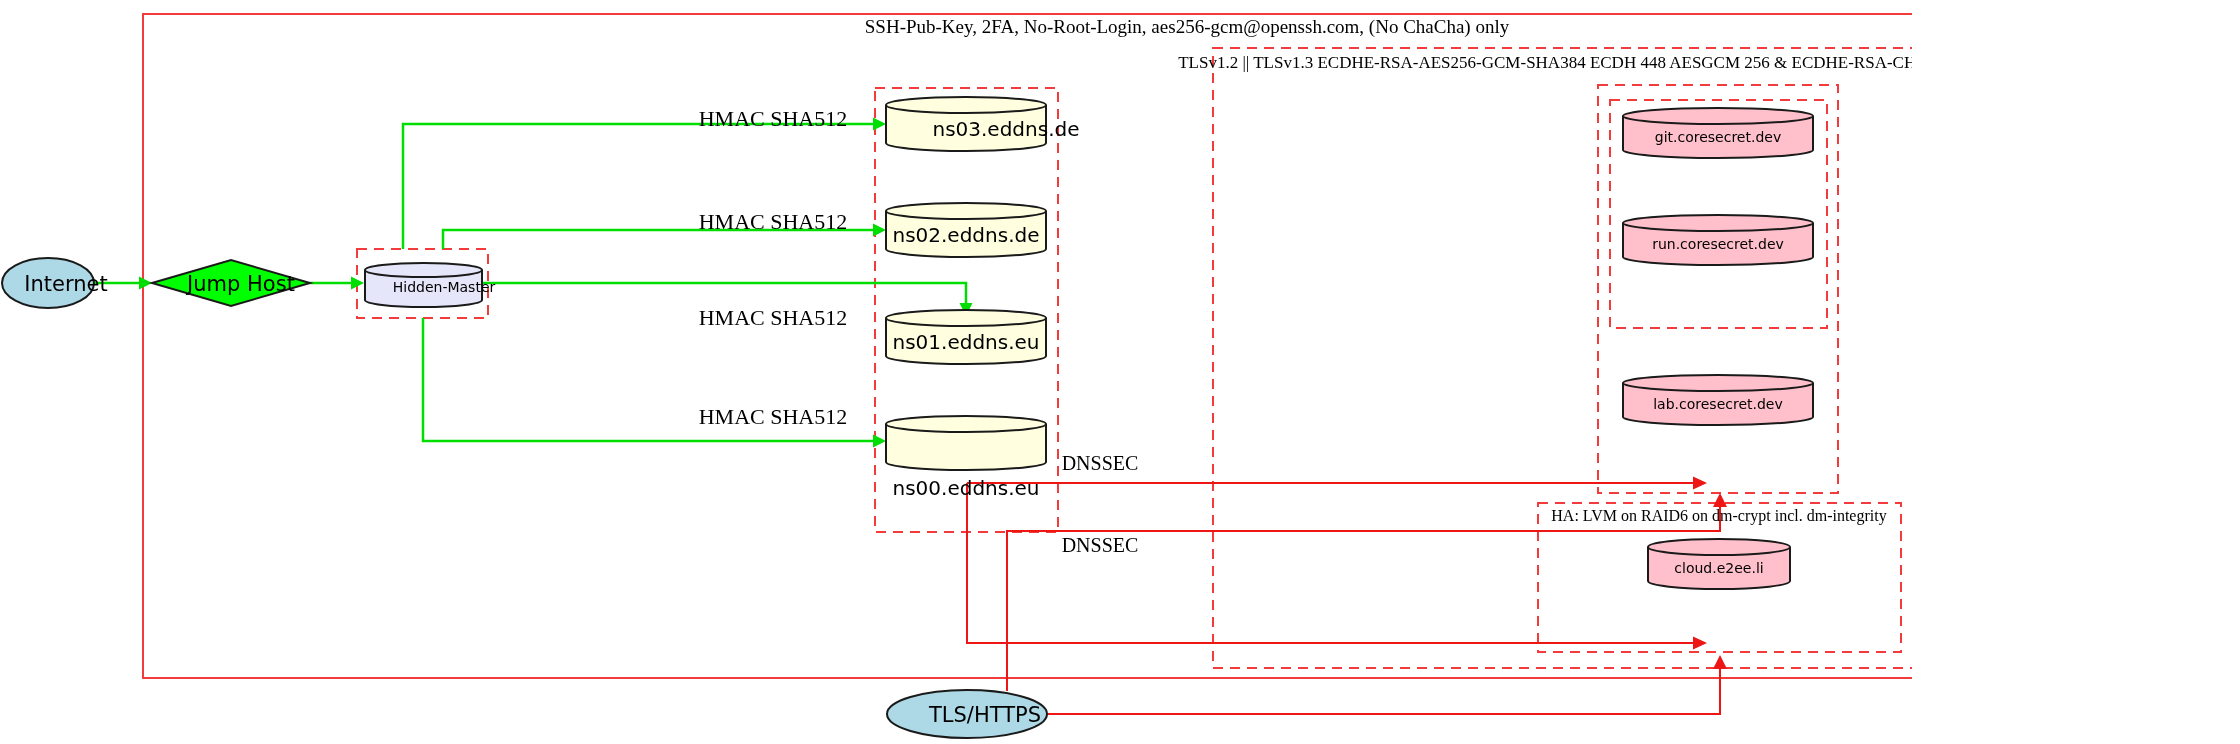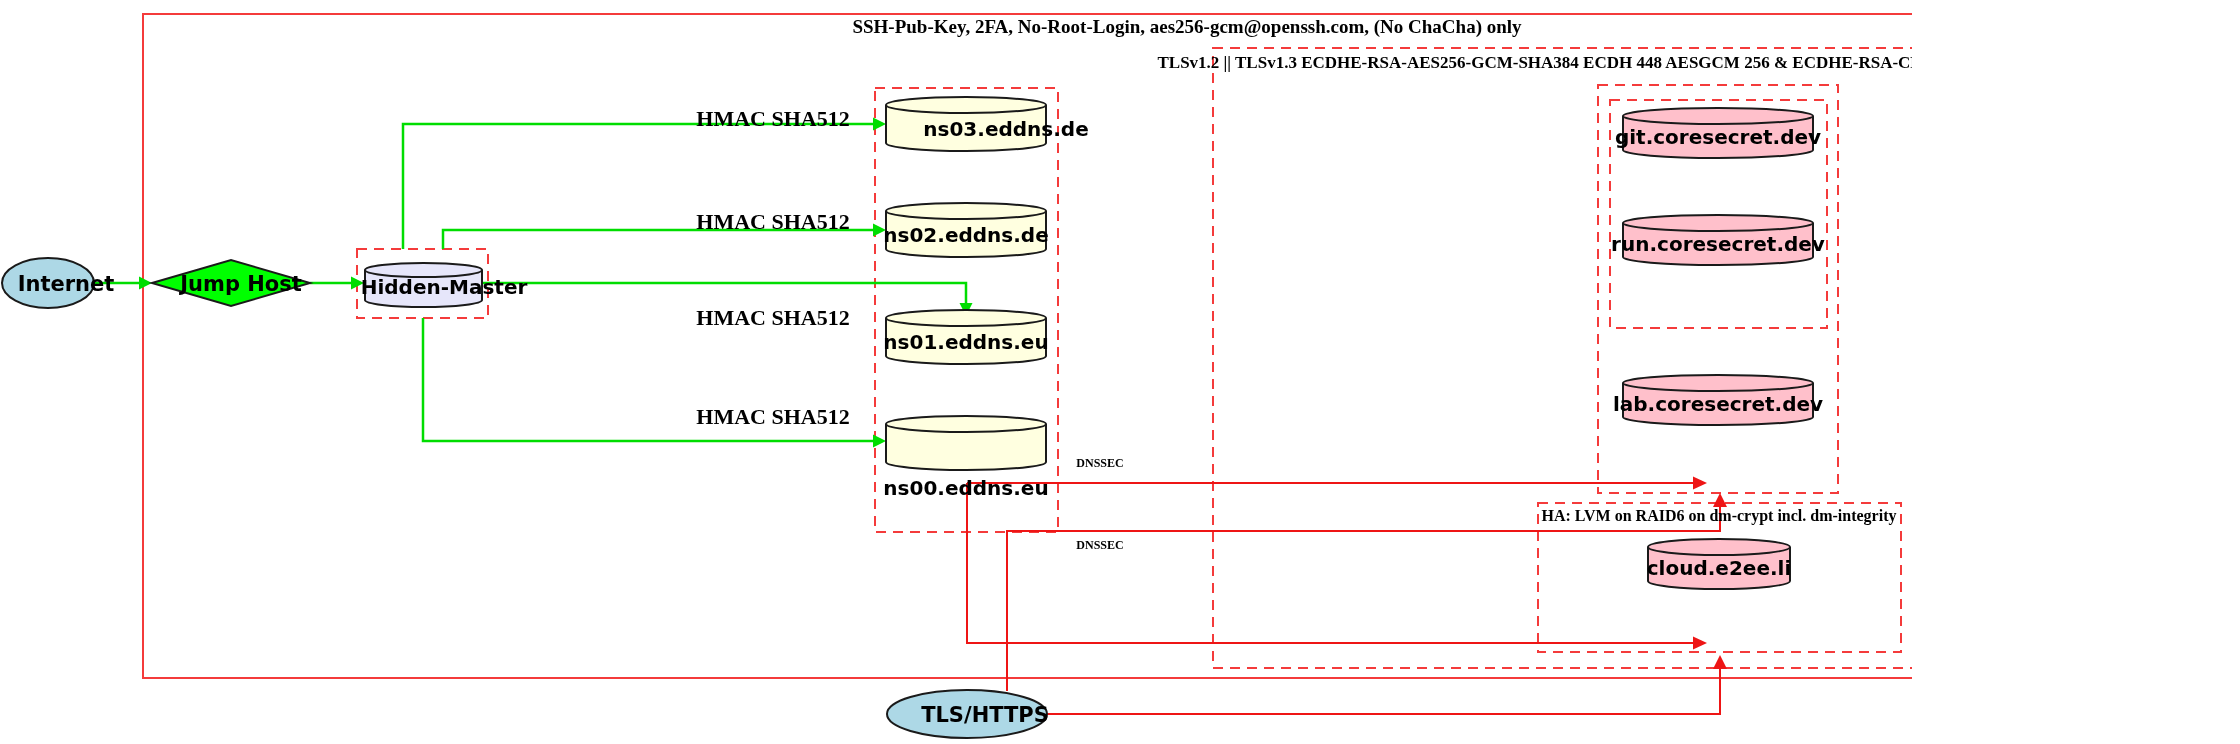--- a/index.html
+++ b/index.html
@@ -1,24 +1,24 @@
 <!DOCTYPE html>
 <html><head>
 <meta charset="utf-8">
 <style>
   html,body{margin:0;padding:0;background:#ffffff;}
   #stage{position:relative;width:1912px;height:744px;background:#ffffff;overflow:hidden;
-         font-family:"DejaVu Sans", sans-serif;font-weight:bold;}
+         font-family:"DejaVu Sans", sans-serif;}
   #stage svg{position:absolute;left:0;top:0;}
   .lbl{position:absolute;transform:translate(-50%,-50%);white-space:nowrap;color:#000;}
   .node-lbl{font-family:"DejaVu Sans", sans-serif;font-size:20px;}
   .node-lbl.big{font-size:21px;margin-left:18px;}
-  .node-lbl.small{font-size:20px;}
+  .node-lbl.small{font-size:14px;}
   .edge-lbl{font-family:"Liberation Serif","DejaVu Serif",serif;font-size:22px;}
-  .edge-lbl.dnssec{font-size:12px;}
+  .edge-lbl.dnssec{font-size:20px;}
   .cluster-lbl{font-family:"Liberation Serif","DejaVu Serif",serif;}
   .ssh-lbl{font-size:19px;}
   .tls-lbl{font-size:17px;}
   .ha-lbl{font-size:16px;}
 </style>
 </head>
 <body>
 
 <div id="stage">
 

